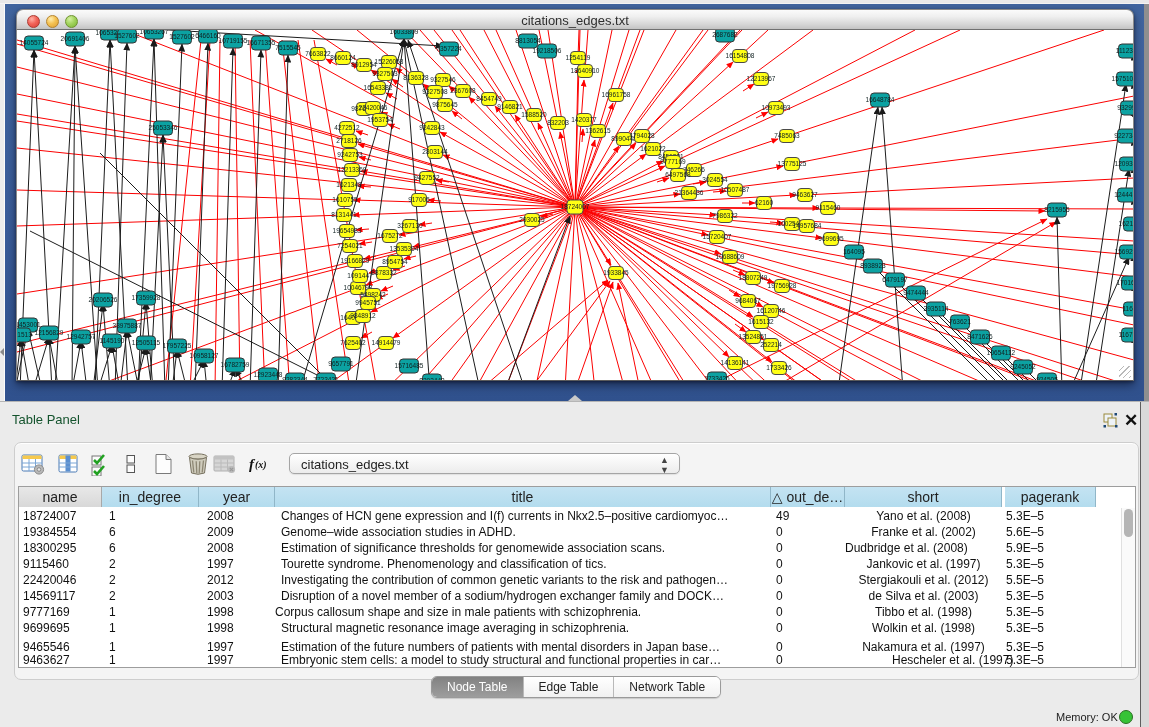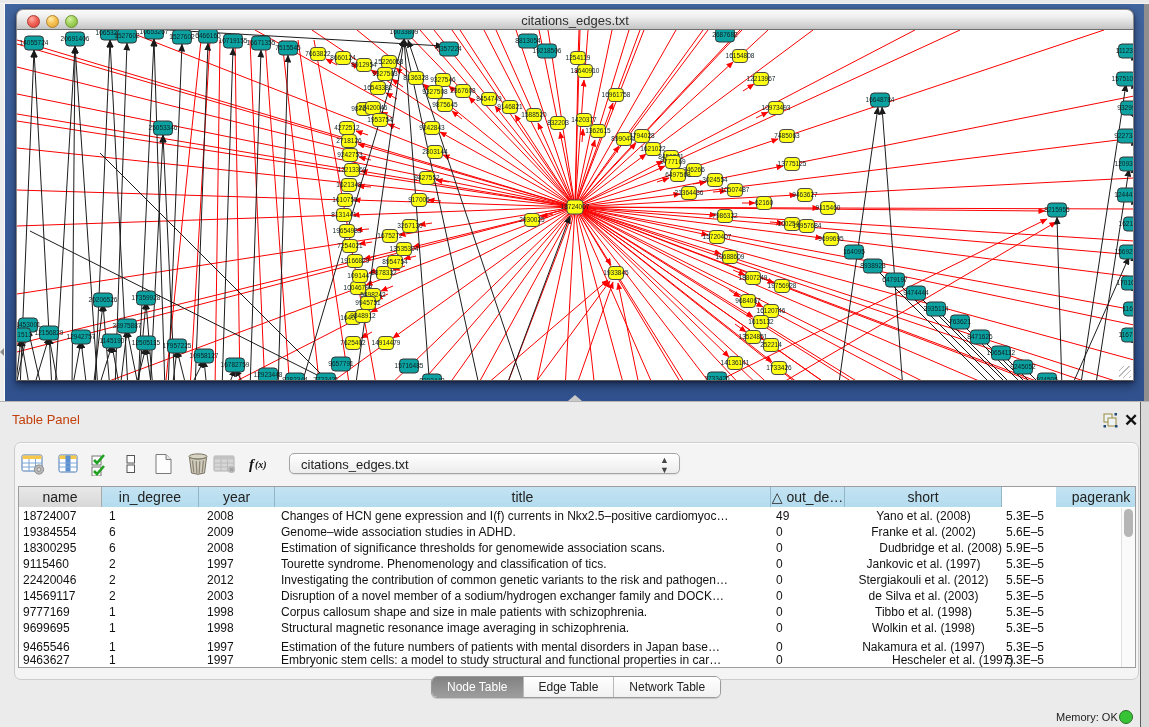--- a/index.html
+++ b/index.html
@@ -23,21 +23,21 @@
 #canvas { position:absolute; left:0; top:21px; width:1118px; height:351px; background:#fff; border-left:1px solid #8a8a8a; border-right:1px solid #8a8a8a; border-bottom:1px solid #5a5a5a; overflow:hidden; }
 #canvas svg { position:absolute; left:0; top:0; }
 #grip { position:absolute; right:2px; bottom:2px; width:12px; height:12px;
   background:repeating-linear-gradient(135deg, transparent 0 3px, #b9b9b9 3px 4px); }
 .nl { font-size:6.5px; fill:#102020; text-anchor:middle; font-family:"Liberation Sans",sans-serif; }
 line.r { stroke:#fb0100; stroke-width:1; }
 line.k { stroke:#1c1c1c; stroke-width:1; }
 
 
 #tablepanel { position:absolute; left:0; top:401px; width:1149px; height:326px; background:#ebebeb; border-top:1px solid #b5b5b5; }
-#tp-title { position:absolute; left:12px; top:10px; font-size:13px; color:#c2410c; }
+#tp-title { position:absolute; left:12px; top:10px; font-size:13px; color:#14532d; }
 #tp-float { position:absolute; left:1103px; top:11px; width:15px; height:15px; }
 #tp-close { position:absolute; left:1124px; top:8px; font-size:17px; font-weight:bold; color:#111; }
 #container { position:absolute; left:14px; top:40px; width:1125px; height:238px; background:#f4f4f4; border:1px solid #cdcdcd; border-radius:7px; box-shadow:inset 0 1px 0 #fff; }
 
 
 #toolbar { position:absolute; left:6px; top:8px; height:26px; width:1110px; }
 .ticon { position:absolute; top:1px; }
 #dropdown { position:absolute; left:268px; top:2px; width:391px; height:21px; border:1px solid #a5a5a5; border-radius:5px; background:linear-gradient(180deg,#ffffff,#ececec); box-shadow:0 1px 1px rgba(0,0,0,0.08); }
 #dropdown span.txt { position:absolute; left:11px; top:3px; font-size:13px; color:#222; }
 #dropdown .arrows { position:absolute; right:10px; top:1px; font-size:9px; color:#444; line-height:10px; text-align:center; }
@@ -710,21 +710,21 @@
             <div class="arrows">▲<br>▼</div>
           </div>
       </div>
       <div id="tablearea">
         <div class="hcell hgray" style="left:0px;width:83px;">name</div>
 <div class="hcell" style="left:83px;width:97px;">in_degree</div>
 <div class="hcell" style="left:180px;width:76px;">year</div>
 <div class="hcell" style="left:256px;width:496px;">title</div>
 <div class="hcell" style="left:752px;width:74px;">△ out_de…</div>
 <div class="hcell" style="left:826px;width:157px;">short</div>
-<div class="hcell" style="left:1037px;width:91px;">pagerank</div>
+<div class="hcell" style="left:986px;width:91px;">pagerank</div>
 <div class="row" style="top:21px;">
 <div class="c" style="left:4px;width:76px;">18724007</div>
 <div class="c" style="left:90px;width:70px;">1</div>
 <div class="c" style="left:188px;width:60px;">2008</div>
 <div class="c" style="left:262px;width:488px;">Changes of HCN gene expression and I(f) currents in Nkx2.5–positive cardiomyoc…</div>
 <div class="c" style="left:757px;width:66px;">49</div>
 <div class="c" style="left:826px;width:157px;text-align:center;">Yano et al. (2008)</div>
 <div class="c" style="left:987px;width:86px;">5.3E–5</div>
 </div>
 <div class="row" style="top:37px;">
@@ -735,21 +735,21 @@
 <div class="c" style="left:757px;width:66px;">0</div>
 <div class="c" style="left:826px;width:157px;text-align:center;">Franke et al. (2002)</div>
 <div class="c" style="left:987px;width:86px;">5.6E–5</div>
 </div>
 <div class="row" style="top:53px;">
 <div class="c" style="left:4px;width:76px;">18300295</div>
 <div class="c" style="left:90px;width:70px;">6</div>
 <div class="c" style="left:188px;width:60px;">2008</div>
 <div class="c" style="left:262px;width:488px;">Estimation of significance thresholds for genomewide association scans.</div>
 <div class="c" style="left:757px;width:66px;">0</div>
-<div class="c" style="left:826px;width:157px;text-align:right;">Dudbridge et al. (2008)</div>
+<div class="c" style="left:826px;width:157px;text-align:left;">Dudbridge et al. (2008)</div>
 <div class="c" style="left:987px;width:86px;">5.9E–5</div>
 </div>
 <div class="row" style="top:69px;">
 <div class="c" style="left:4px;width:76px;">9115460</div>
 <div class="c" style="left:90px;width:70px;">2</div>
 <div class="c" style="left:188px;width:60px;">1997</div>
 <div class="c" style="left:262px;width:488px;">Tourette syndrome. Phenomenology and classification of tics.</div>
 <div class="c" style="left:757px;width:66px;">0</div>
 <div class="c" style="left:826px;width:157px;text-align:center;">Jankovic et al. (1997)</div>
 <div class="c" style="left:987px;width:86px;">5.3E–5</div>
@@ -769,21 +769,21 @@
 <div class="c" style="left:188px;width:60px;">2003</div>
 <div class="c" style="left:262px;width:488px;">Disruption of a novel member of a sodium/hydrogen exchanger family and DOCK…</div>
 <div class="c" style="left:757px;width:66px;">0</div>
 <div class="c" style="left:826px;width:157px;text-align:center;">de Silva et al. (2003)</div>
 <div class="c" style="left:987px;width:86px;">5.3E–5</div>
 </div>
 <div class="row" style="top:117px;">
 <div class="c" style="left:4px;width:76px;">9777169</div>
 <div class="c" style="left:90px;width:70px;">1</div>
 <div class="c" style="left:188px;width:60px;">1998</div>
-<div class="c" style="left:262px;width:488px;">Corpus callosum shape and size in male patients with schizophrenia.</div>
+<div class="c" style="left:256px;width:488px;">Corpus callosum shape and size in male patients with schizophrenia.</div>
 <div class="c" style="left:757px;width:66px;">0</div>
 <div class="c" style="left:826px;width:157px;text-align:center;">Tibbo et al. (1998)</div>
 <div class="c" style="left:987px;width:86px;">5.3E–5</div>
 </div>
 <div class="row" style="top:133px;">
 <div class="c" style="left:4px;width:76px;">9699695</div>
 <div class="c" style="left:90px;width:70px;">1</div>
 <div class="c" style="left:188px;width:60px;">1998</div>
 <div class="c" style="left:262px;width:488px;">Structural magnetic resonance image averaging in schizophrenia.</div>
 <div class="c" style="left:757px;width:66px;">0</div>

